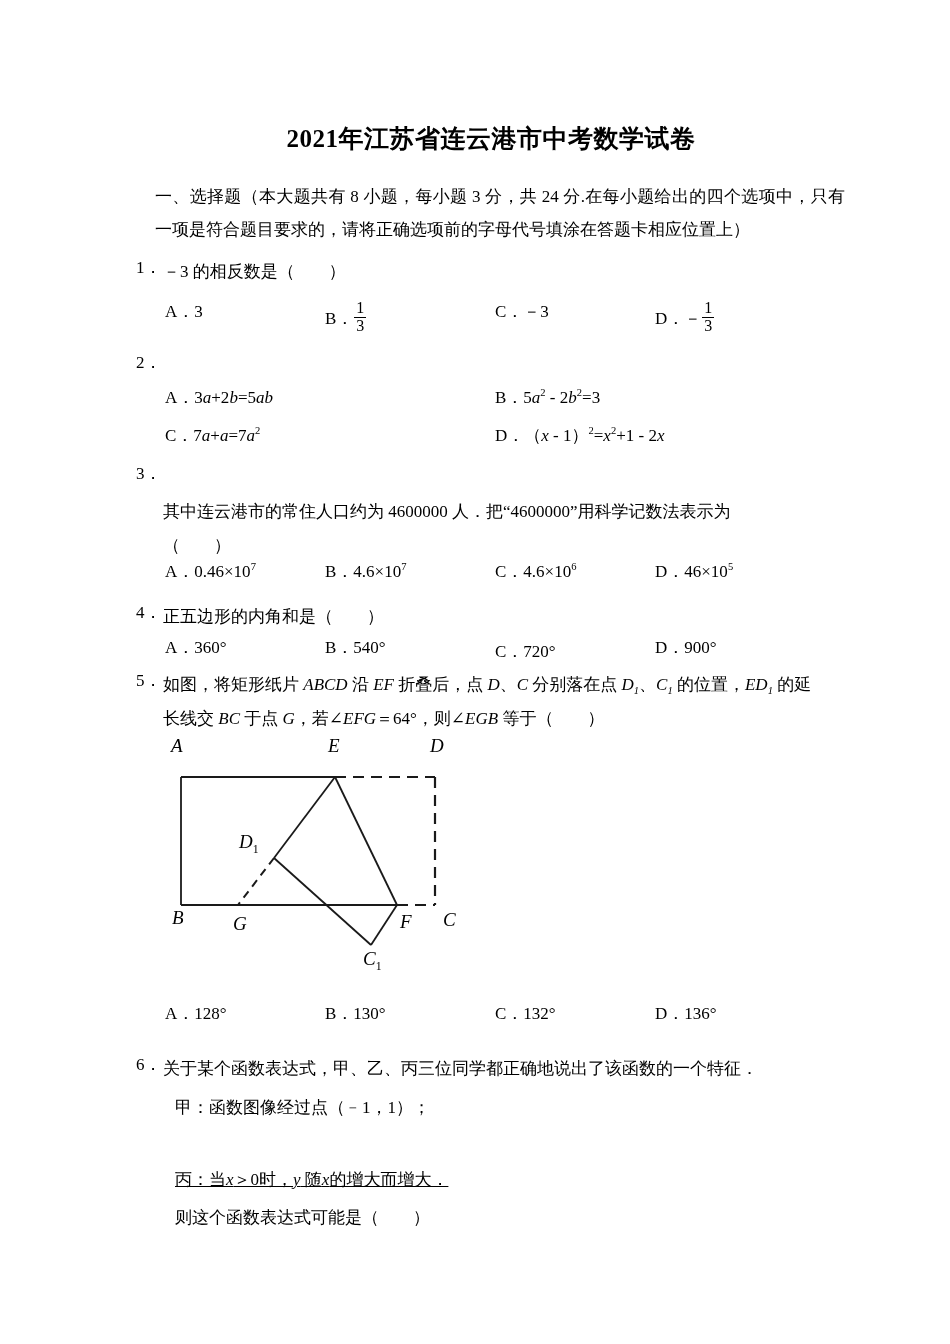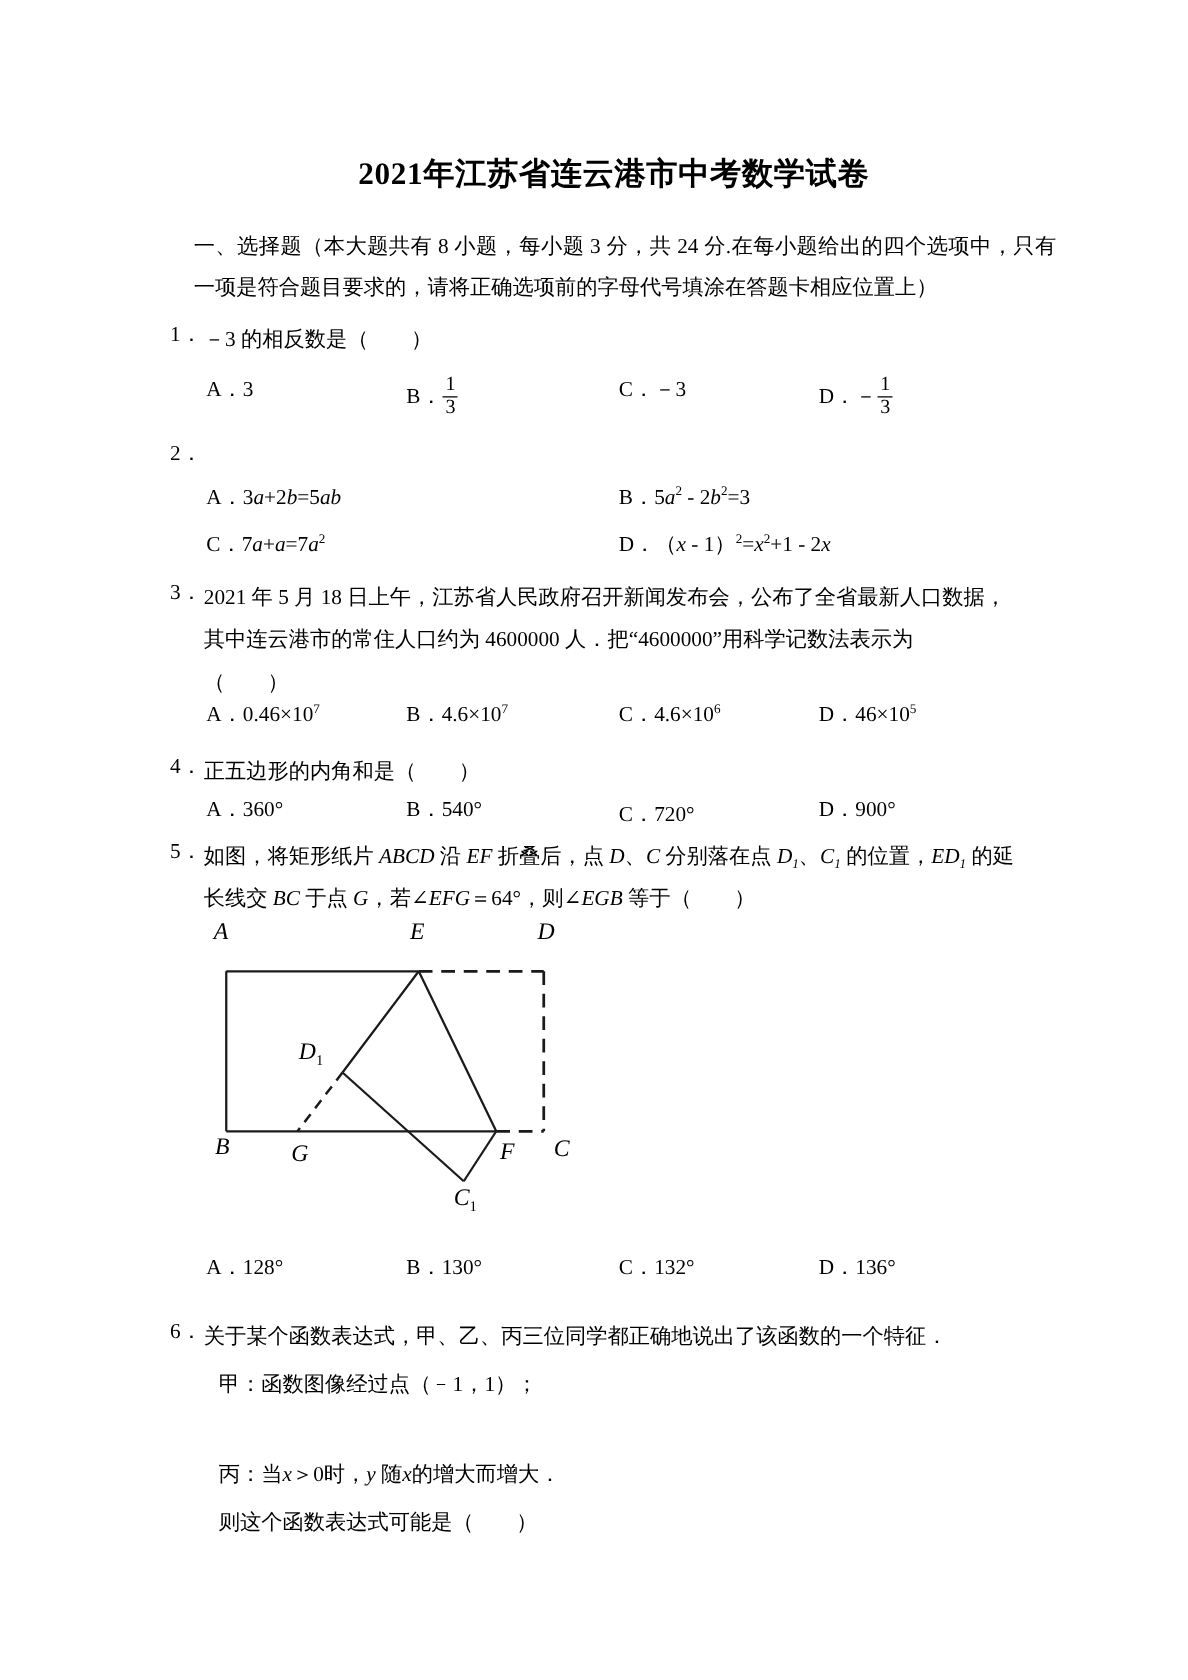--- a/index.html
+++ b/index.html
@@ -138,21 +138,20 @@
     <span>B．</span><span>5</span><i>a</i><sup>2</sup><span> - 2</span><i>b</i><sup>2</sup><span>=3</span>
   </div>
   <div class="opt opt-a" style="top:424px;">
     <span>C．</span><span>7</span><i>a</i><span>+</span><i>a</i><span>=7</span><i>a</i><sup>2</sup>
   </div>
   <div class="opt" style="left:495px; top:424px;">
     <span>D．</span><span>（</span><i>x</i><span> - 1）</span><sup>2</sup><span>=</span><i>x</i><sup>2</sup><span>+1 - 2</span><i>x</i>
   </div>
 
   <div class="qnum" style="top:462px;">3．</div>
-  <div class="qtext nowrap" style="top:462px;">2021 年 5 月 18 日上午，江苏省人民政府召开新闻发布会，公布了全省最新人口数据，</div>
   <div class="qtext nowrap" style="top:496px;">其中连云港市的常住人口约为 4600000 人．把“4600000”用科学记数法表示为</div>
   <div class="qtext nowrap" style="top:530px;">（　　）</div>
 
   <div class="opt opt-a" style="top:560px;">
     <span>A．</span><span>0.46×10</span><sup>7</sup>
   </div>
   <div class="opt opt-b" style="top:560px;">
     <span>B．</span><span>4.6×10</span><sup>7</sup>
   </div>
   <div class="opt opt-c" style="top:560px;">
@@ -225,18 +224,18 @@
     <span>C．</span><span>132°</span>
   </div>
   <div class="opt opt-d" style="top:1002px;">
     <span>D．</span><span>136°</span>
   </div>
 
   <div class="qnum" style="top:1053px;">6．</div>
   <div class="qtext nowrap" style="top:1053px;">关于某个函数表达式，甲、乙、丙三位同学都正确地说出了该函数的一个特征．</div>
 
   <div class="qtext nowrap" style="left:175px; top:1092px;">甲：函数图像经过点（﹣1，1）；</div>
-  <div class="qtext nowrap" style="left:175px; top:1164px;">
+  <div class="qtext nowrap" style="left:175px; top:1164px;text-decoration:underline;">
     <span>丙：当</span><i>x</i><span>＞0时，</span><i>y</i><span> 随</span><i>x</i><span>的增大而增大．</span>
   </div>
   <div class="qtext nowrap" style="left:175px; top:1202px;">则这个函数表达式可能是（　　）</div>
 
 </div>
 
 </body></html>

